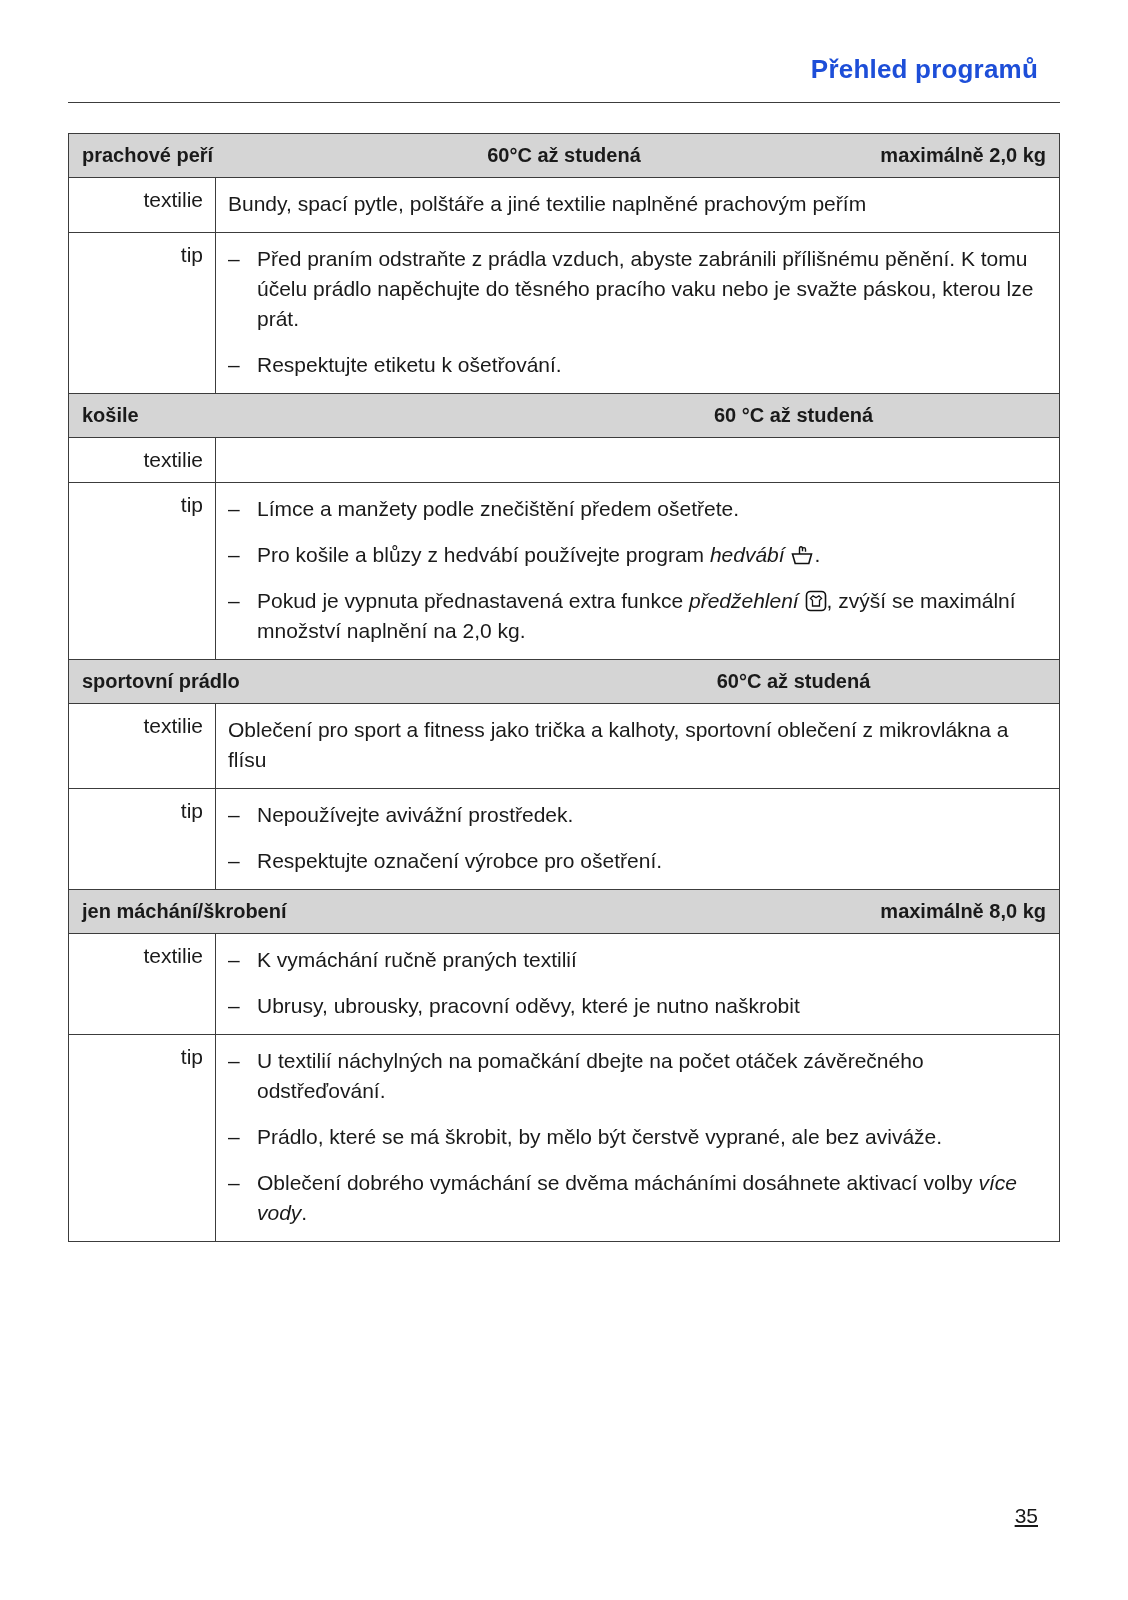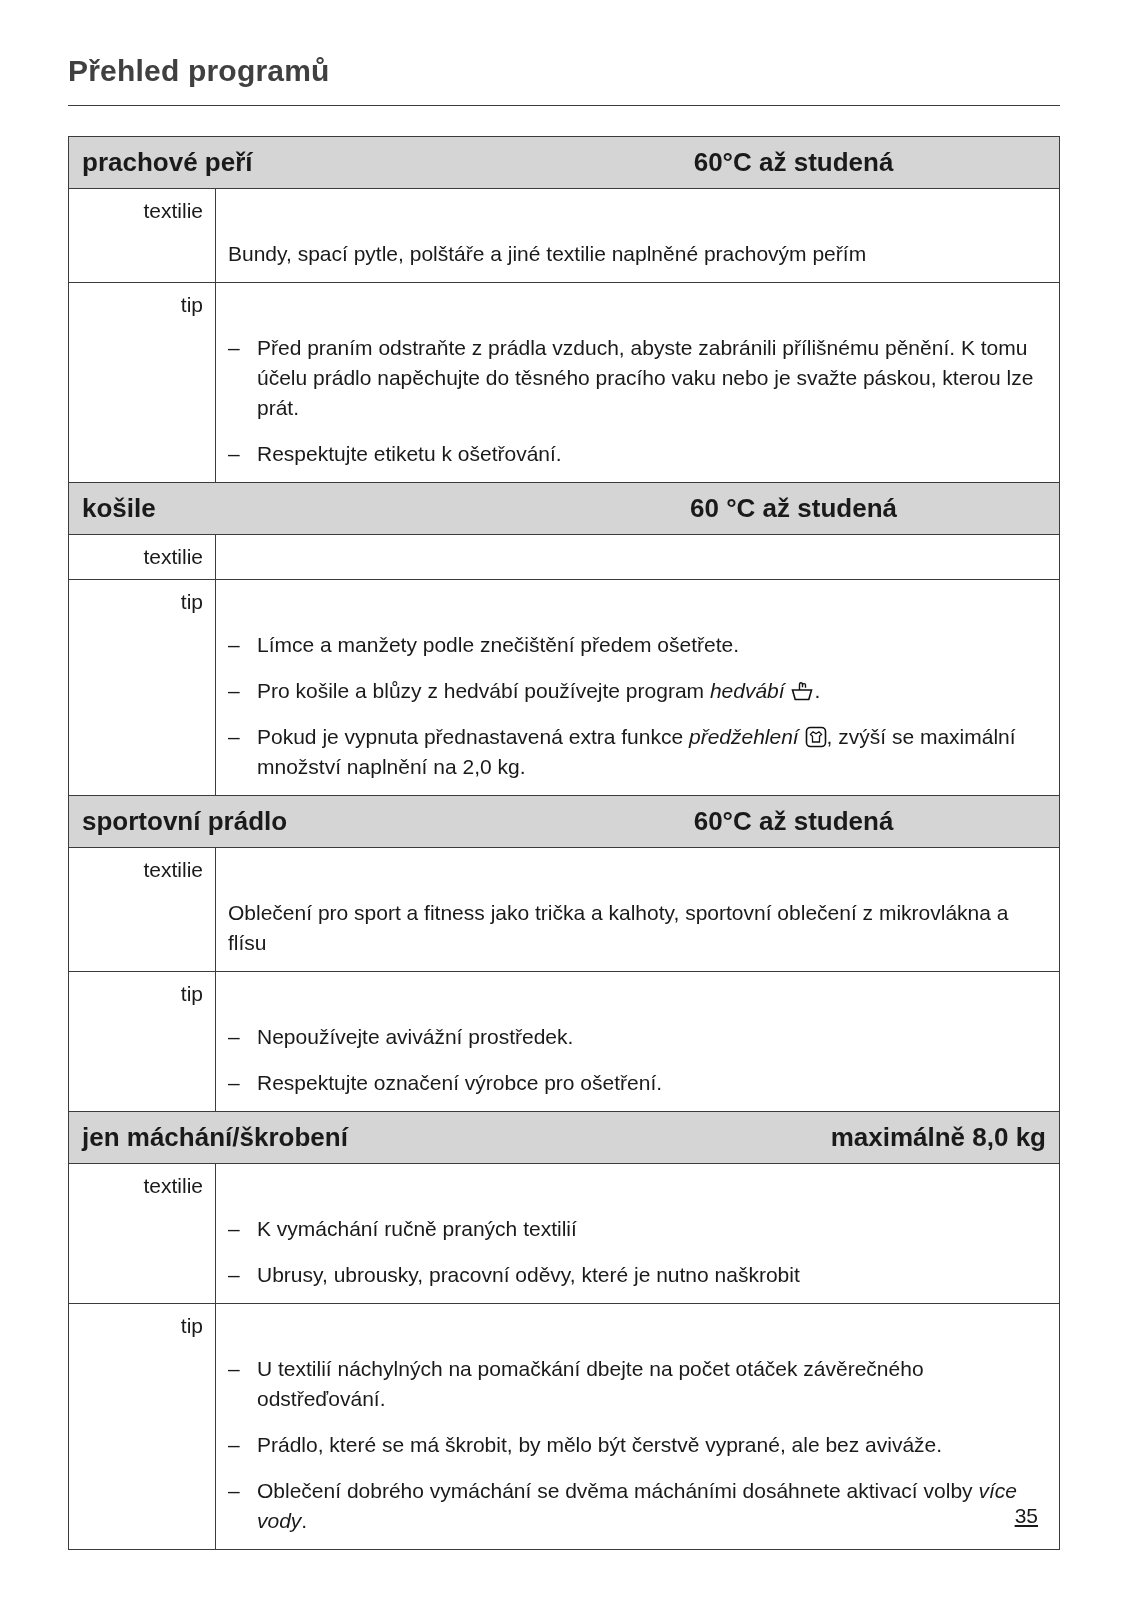--- a/index.html
+++ b/index.html
@@ -8,65 +8,65 @@
     width: 1128px;
     height: 1600px;
     position: relative;
     font-family: "Liberation Sans", sans-serif;
     color: #1a1a1a;
     -webkit-font-smoothing: antialiased;
   }
   .page { padding: 54px 68px 0 68px; }
 
   .title {
-    font-size: 30px;
+    text-align: right;
+    font-size: 26px;
     font-weight: bold;
     letter-spacing: 0.2px;
     padding-right: 22px;
-    color: #404040;
+    color: #1d4ed8;
   }
   .title-rule {
     border-top: 1.5px solid var(--border-color, #3c3c3c);
     margin-top: 17px;
     margin-bottom: 30px;
   }
 
   .programs-table {
     border: 1.5px solid var(--border-color, #3c3c3c);
   }
   .program-section { border-top: 1.5px solid var(--border-color, #3c3c3c); }
   .program-section:first-child { border-top: none; }
 
   .section-header {
     display: flex;
     align-items: baseline;
     background: var(--header-bg, #d5d5d5);
     font-weight: bold;
-    font-size: 26px;
+    font-size: 20px;
     padding: 10px 13px;
   }
   .section-header .prog-name { flex: 1; text-align: left; }
   .section-header .prog-temp { flex: 1.1; text-align: center; }
   .section-header .prog-max  { flex: 1; text-align: right; margin-left: auto; }
 
   .row { display: flex; border-top: 1.5px solid var(--border-color, #3c3c3c); }
   .row-label {
     flex: 0 0 147px;
     width: 147px;
     padding: 10px 12px;
     font-size: 21px;
     border-right: 1.5px solid var(--border-color, #3c3c3c);
     text-align: right;
   }
   .row-content {
     flex: 1;
     padding: 11px 14px 13px 12px;
     font-size: 21px;
     line-height: 30px;
-    margin-top: 39px;
   }
 
   .para { margin-bottom: 16px; }
   .para:last-child { margin-bottom: 0; }
 
   .bullet { display: flex; margin-bottom: 16px; }
   .bullet:last-child { margin-bottom: 0; }
   .bullet .dash { flex: 0 0 29px; width: 29px; }
   .bullet .bullet-text { flex: 1; }
 
@@ -87,20 +87,21 @@
 <body>
 
 <div class="page">
   <h1 class="title">Přehled programů</h1>
   <div class="title-rule"></div>
   <div class="programs-table">
       <div class="program-section">
         <div class="section-header">
           <span class="prog-name">prachové peří</span>
           <span class="prog-temp">60°C až studená</span>
+          <span class="prog-max">maximálně 2,0 kg</span>
         </div>
         <div class="row">
           <div class="row-label">textilie</div>
           <div class="row-content">
             <div class="para"><span>Bundy, spací pytle, polštáře a jiné textilie naplněné prachovým peřím</span></div>
           </div>
         </div>
         <div class="row">
           <div class="row-label">tip</div>
           <div class="row-content">

